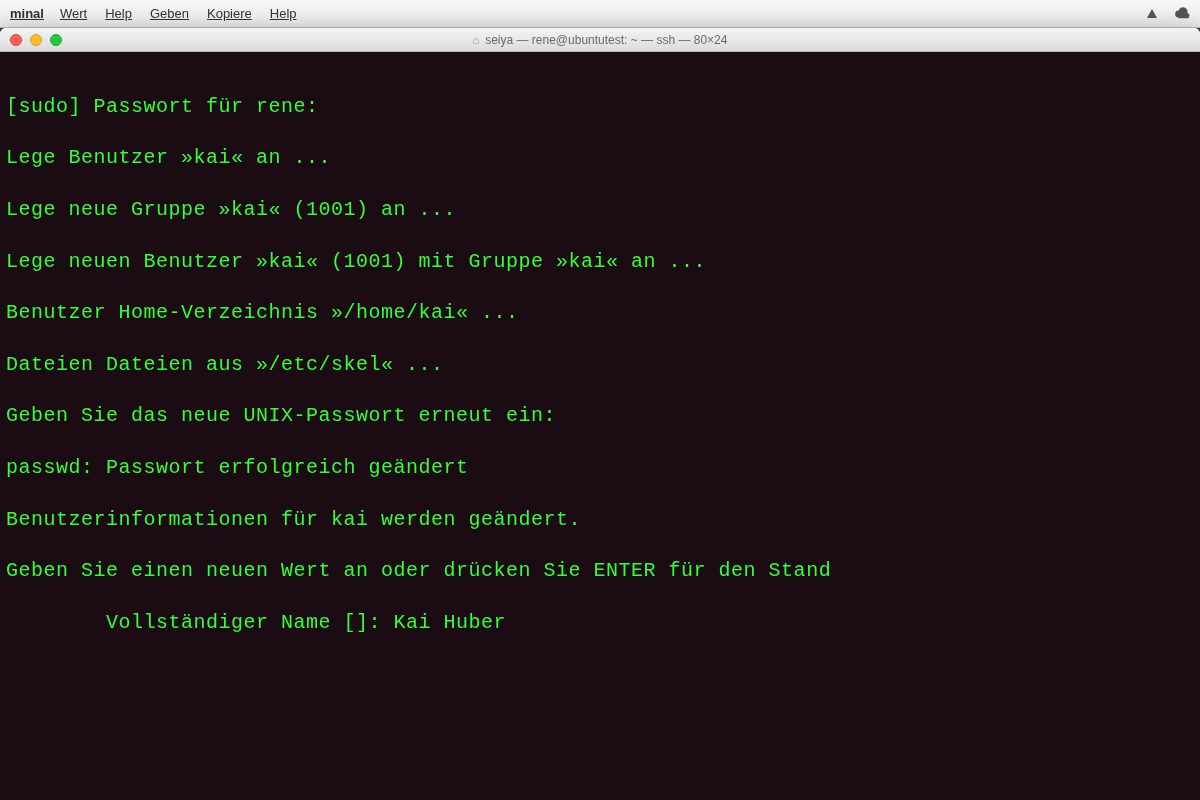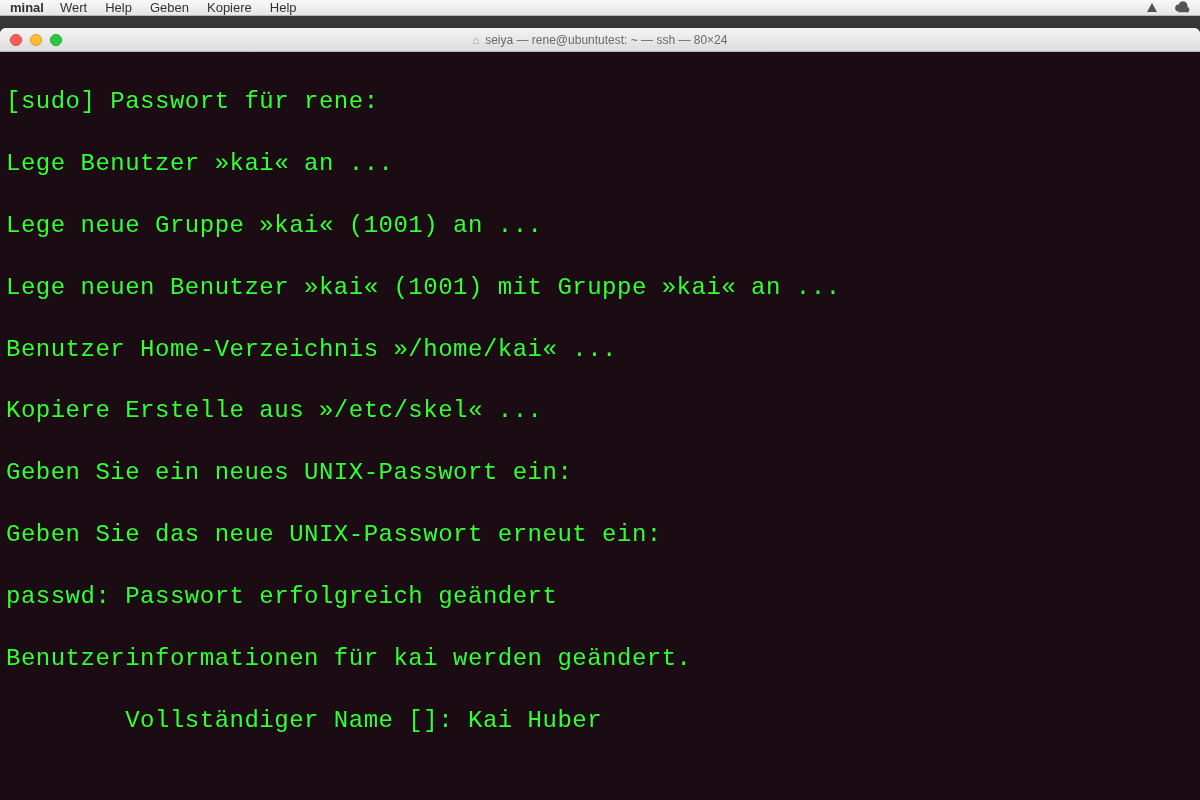--- a/index.html
+++ b/index.html
@@ -5,28 +5,29 @@
   * { margin: 0; padding: 0; box-sizing: border-box; }
   body {
     width: 1200px;
     height: 800px;
     background: #3a3a3a;
     font-family: -apple-system, BlinkMacSystemFont, "Helvetica Neue", sans-serif;
     overflow: hidden;
     position: relative;
   }
   .menubar {
-    height: 16px;
+    height: 28px;
     background: linear-gradient(#f8f8f8, #e8e8e8);
     display: flex;
     align-items: center;
     padding: 0 10px;
     font-size: 13px;
     color: #333;
     border-bottom: 1px solid #bbb;
+    text-decoration: underline;
   }
   .menubar .app-name { font-weight: 600; margin-right: 16px; }
   .menubar .menu-item { margin-right: 18px; cursor: default; }
   .menubar-right { margin-left: auto; display: flex; gap: 14px; align-items: center; color: #555; }
   .menubar-right .tray-icon { width: 16px; height: 16px; display:inline-flex; align-items:center; justify-content:center; }
   .window {
     position: absolute;
     top: 28px;
     left: 0;
     right: 0;
@@ -56,23 +57,23 @@
     position: absolute; left:0; right:0; text-align:center;
     font-size: 12px; color: #6a6a6a; pointer-events: none;
     display:flex; justify-content:center; align-items:center; gap:6px;
   }
   .title-center .home-icon { font-size: 11px; color:#999; }
   .terminal {
     flex: 1;
     background: #1a0c12;
     color: #33ff33;
     font-family: "Menlo", "Consolas", "Courier New", monospace;
-    font-size: 24px;
+    font-size: 20px;
     line-height: 1.29;
-    padding: 4px 6px 4px 6px;
+    padding: 16px 6px 4px 6px;
     white-space: pre;
     overflow: hidden;
     letter-spacing: 0.5px;
   }
   .terminal .line { display:block; }
 </style>
 </head>
 <body>
 
 <div class="menubar">
@@ -107,25 +108,25 @@
       <span class="home-icon">⌂</span>
       <span>seiya — rene@ubuntutest: ~ — ssh — 80×24</span>
     </div>
   </div>
   <div class="terminal">
 <span class="line">[sudo] Passwort für rene:</span>
 <span class="line">Lege Benutzer »kai« an ...</span>
 <span class="line">Lege neue Gruppe »kai« (1001) an ...</span>
 <span class="line">Lege neuen Benutzer »kai« (1001) mit Gruppe »kai« an ...</span>
 <span class="line">Benutzer Home-Verzeichnis »/home/kai« ...</span>
-<span class="line">Kopiere Erstelle aus »/etc/skel« ...</span>
-<span class="line">Geben Sie ein neues UNIX-Passwort ein:</span>
+<span class="line">Dateien Dateien aus »/etc/skel« ...</span>
 <span class="line">Geben Sie das neue UNIX-Passwort erneut ein:</span>
 <span class="line">passwd: Passwort erfolgreich geändert</span>
 <span class="line">Benutzerinformationen für kai werden geändert.</span>
+<span class="line">Geben Sie einen neuen Wert an oder drücken Sie ENTER für den Stand</span>
 <span class="line">        Vollständiger Name []: Kai Huber</span>
 
 
 
 
 
 
 
 
 

